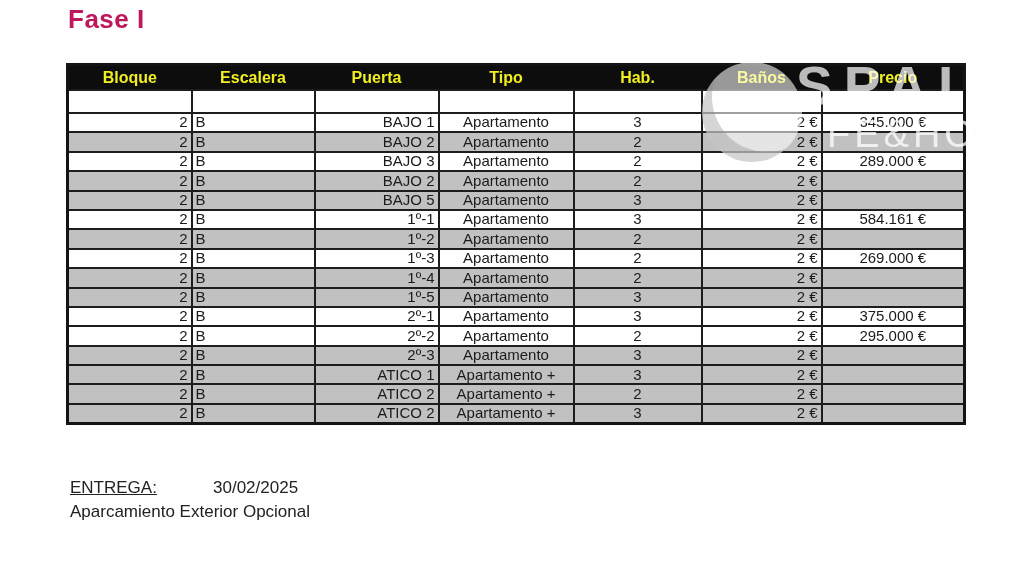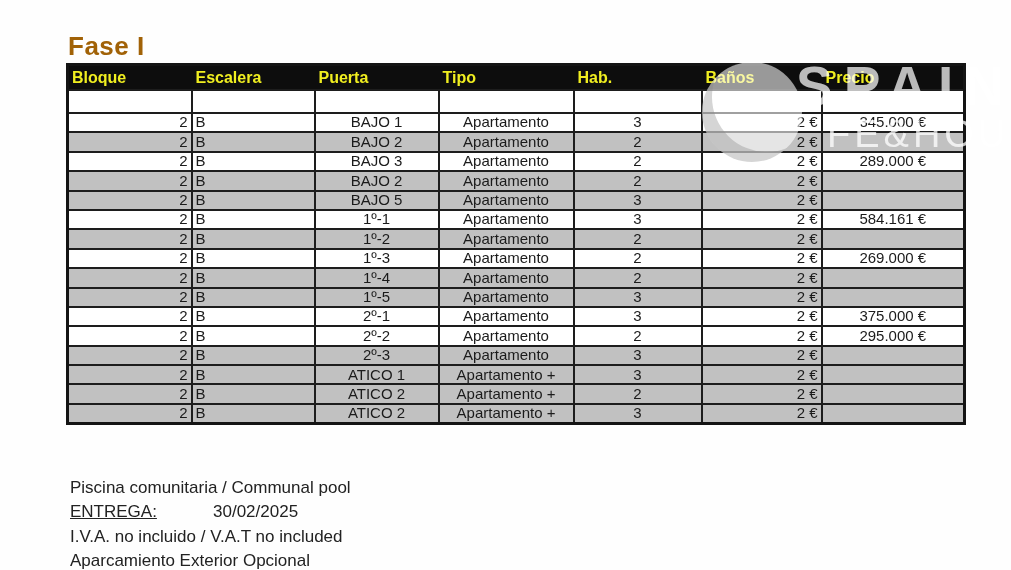--- a/index.html
+++ b/index.html
@@ -4,49 +4,49 @@
 <style>
   html, body { margin: 0; padding: 0; }
   body {
     width: 1011px; height: 570px;
     position: relative;
     background: #fefefe;
     overflow: hidden;
     font-family: "Liberation Sans", sans-serif;
   }
   .page-title {
-    position: absolute; left: 68px; top: 31px;
-    font-size: 26px; font-weight: bold; color: #a16207;
+    position: absolute; left: 68px; top: 4px;
+    font-size: 26px; font-weight: bold; color: #be185d;
     letter-spacing: 0.5px;
   }
   .price-table {
     position: absolute; left: 66px; top: 63px;
     border-collapse: collapse; table-layout: fixed;
     width: 897px;
     border: 3px solid #141414;
   }
   .price-table th, .price-table td {
     border: 2px solid #1d1d1d;
     padding: 0 3px;
     overflow: hidden; white-space: nowrap;
     font-size: 15px; color: #1b1b1b;
     line-height: 1.1;
   }
   .price-table thead th {
     background: #0d0d0d; color: #f0ee20;
     font-weight: bold; font-size: 16px;
-    height: 23px; text-align: left;
+    height: 23px; text-align: center;
     border-color: #0d0d0d; border-bottom-color: #1d1d1d;
   }
   .spacer-row td { height: 21px; background: #ffffff; }
   .data-row td { height: 17.4px; background: #ffffff; }
   .data-row.shaded td { background: #c1c1c1; }
   .c-bloque  { text-align: right; padding-right: 4px; }
   .c-escalera{ text-align: left;  padding-left: 4px; }
-  .c-puerta  { text-align: center;  padding-left: 4px; }
+  .c-puerta  { text-align: right;  padding-left: 4px; }
   .c-tipo    { text-align: center; }
   .c-hab     { text-align: center; }
   .c-banos   { text-align: right; padding-right: 2px; }
   .c-precio  { text-align: center; padding-right: 9px; }
   .footer-notes {
     position: absolute; left: 70px; top: 476px;
     font-size: 17px; color: #222222; line-height: 24.4px;
   }
   .entrega-label { display: inline-block; width: 143px; text-decoration: underline; }
   .watermark { position: absolute; pointer-events: none; z-index: 5; }
@@ -248,19 +248,17 @@
     <td class="c-precio"></td>
   </tr>
     </tbody>
 </table>
 
 <div class="watermark wm-circle"></div>
 <div class="watermark wm-line1">SPAIN</div>
 <div class="watermark wm-line2">FE&amp;HOUS</div>
 
 <div class="footer-notes">
-  <div>Piscina comunitaria / Communal pool</div>
   <div>
     <span class="entrega-label">ENTREGA:</span><span>30/02/2025</span>
   </div>
-  <div>I.V.A. no incluido / V.A.T  no included</div>
   <div>Aparcamiento Exterior Opcional</div>
 </div>
 
 </body></html>

